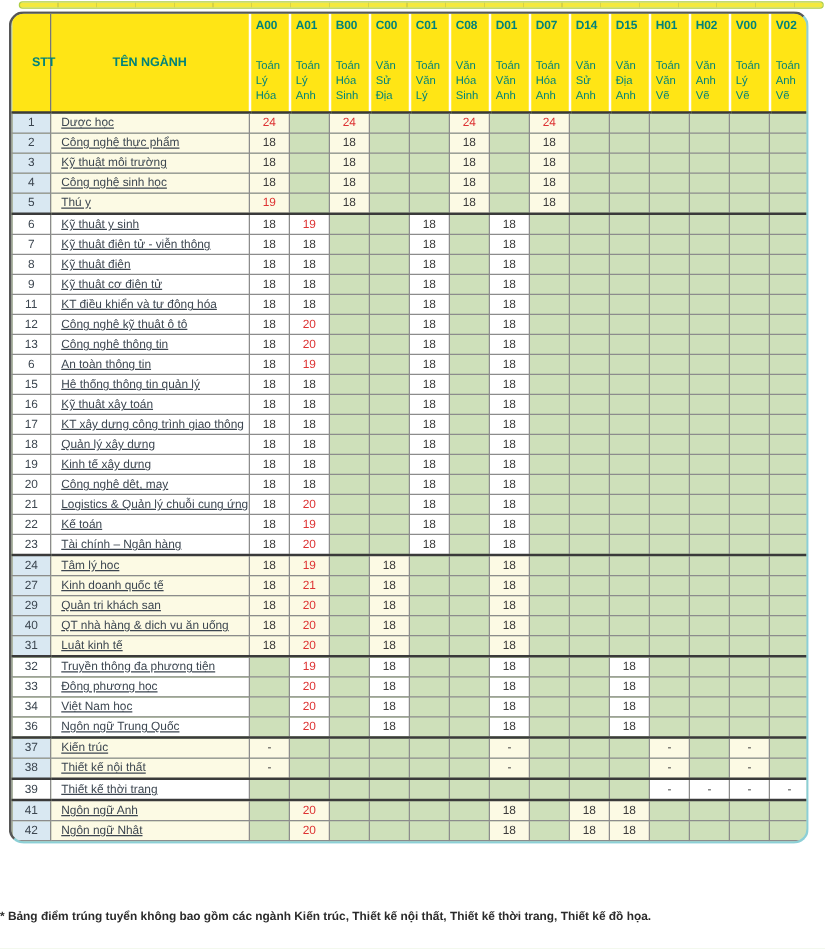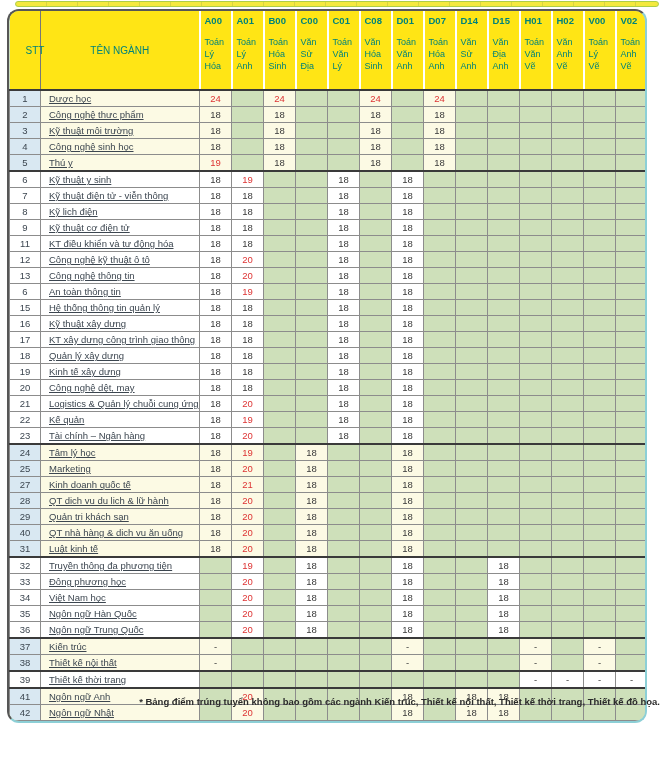--- a/index.html
+++ b/index.html
@@ -49,29 +49,29 @@
     height: 79px;
     vertical-align: top;
     text-align: left;
     padding: 4px 2px 2px 4px;
     border-bottom: 2px solid var(--group-line);
     font-weight: normal;
   }
   thead th.h-stt, thead th.h-name {
     vertical-align: middle;
     text-align: center;
-    font-weight: normal;
+    font-weight: bold;
     font-size: 10px;
     color: var(--header-text);
     padding: 16px;
     margin-left: 10px;
   }
   thead th.h-stt { border-right: 1px solid #777; }
   thead th.h-score { border-left: 2px solid #ffffff; }
-  .col-code { font-weight: bold; font-size: 9.5px; color: var(--header-text); margin-bottom: 10px; }
+  .col-code { font-weight: bold; font-size: 9.5px; color: var(--header-text); margin-bottom: 20px; }
   .col-sub  { font-size: 9px; color: var(--header-text); line-height: 1.35; }
 
   tbody td {
     height: 15.3px;
     font-size: 9.5px;
     border: 1px solid var(--grid);
     text-align: center;
     color: var(--score-normal);
     padding: 0;
     line-height: 15px;
@@ -87,22 +87,22 @@
   tbody td.stt { color: #3C4650; }
   tbody tr.group-start td { border-top: 2px solid var(--group-line); }
   td.bg-green { background: var(--empty-bg); }
   td.bg-cream { background: var(--cream-bg); }
   td.bg-white { background: var(--white-bg); }
   td.bg-blue  { background: var(--stt-blue); }
   td.red { color: var(--score-highlight); }
 
   .footnote {
     position: absolute;
-    top: 695px; left: 0; right: 0;
-    text-align: right;
+    top: 727px; left: 0; right: 0;
+    text-align: left;
     font-size: 9.5px;
     font-weight: bold;
     color: #2B2B2B;
     line-height: 14px;
   }
 </style>
 </head>
 <body>
 
 <div class="top-strip"></div>
@@ -339,21 +339,21 @@
           <td class="bg-green"></td>
           <td class="bg-green"></td>
           <td class="bg-green"></td>
           <td class="bg-green"></td>
           <td class="bg-green"></td>
           <td class="bg-green"></td>
           <td class="bg-green"></td>
         </tr>
         <tr>
           <td class="stt bg-white">8</td>
-          <td class="name bg-white">Kỹ lịch điện</td>
+          <td class="name bg-white">Kỹ thuật điện</td>
           <td class="bg-white">18</td>
           <td class="bg-white">18</td>
           <td class="bg-green"></td>
           <td class="bg-green"></td>
           <td class="bg-white">18</td>
           <td class="bg-green"></td>
           <td class="bg-white">18</td>
           <td class="bg-green"></td>
           <td class="bg-green"></td>
           <td class="bg-green"></td>
@@ -465,21 +465,21 @@
           <td class="bg-green"></td>
           <td class="bg-green"></td>
           <td class="bg-green"></td>
           <td class="bg-green"></td>
           <td class="bg-green"></td>
           <td class="bg-green"></td>
           <td class="bg-green"></td>
         </tr>
         <tr>
           <td class="stt bg-white">16</td>
-          <td class="name bg-white">Kỹ thuật xây dựng</td>
+          <td class="name bg-white">Kỹ thuật xây toán</td>
           <td class="bg-white">18</td>
           <td class="bg-white">18</td>
           <td class="bg-green"></td>
           <td class="bg-green"></td>
           <td class="bg-white">18</td>
           <td class="bg-green"></td>
           <td class="bg-white">18</td>
           <td class="bg-green"></td>
           <td class="bg-green"></td>
           <td class="bg-green"></td>
@@ -573,21 +573,21 @@
           <td class="bg-green"></td>
           <td class="bg-green"></td>
           <td class="bg-green"></td>
           <td class="bg-green"></td>
           <td class="bg-green"></td>
           <td class="bg-green"></td>
           <td class="bg-green"></td>
         </tr>
         <tr>
           <td class="stt bg-white">22</td>
-          <td class="name bg-white">Kế quản</td>
+          <td class="name bg-white">Kế toán</td>
           <td class="bg-white">18</td>
           <td class="bg-white red">19</td>
           <td class="bg-green"></td>
           <td class="bg-green"></td>
           <td class="bg-white">18</td>
           <td class="bg-green"></td>
           <td class="bg-white">18</td>
           <td class="bg-green"></td>
           <td class="bg-green"></td>
           <td class="bg-green"></td>
@@ -626,60 +626,24 @@
           <td class="bg-cream">18</td>
           <td class="bg-green"></td>
           <td class="bg-green"></td>
           <td class="bg-green"></td>
           <td class="bg-green"></td>
           <td class="bg-green"></td>
           <td class="bg-green"></td>
           <td class="bg-green"></td>
         </tr>
         <tr>
-          <td class="stt bg-blue">25</td>
-          <td class="name bg-cream">Marketing</td>
-          <td class="bg-cream">18</td>
-          <td class="bg-cream red">20</td>
-          <td class="bg-green"></td>
-          <td class="bg-cream">18</td>
-          <td class="bg-green"></td>
-          <td class="bg-green"></td>
-          <td class="bg-cream">18</td>
-          <td class="bg-green"></td>
-          <td class="bg-green"></td>
-          <td class="bg-green"></td>
-          <td class="bg-green"></td>
-          <td class="bg-green"></td>
-          <td class="bg-green"></td>
-          <td class="bg-green"></td>
-        </tr>
-        <tr>
           <td class="stt bg-blue">27</td>
           <td class="name bg-cream">Kinh doanh quốc tế</td>
           <td class="bg-cream">18</td>
           <td class="bg-cream red">21</td>
-          <td class="bg-green"></td>
-          <td class="bg-cream">18</td>
-          <td class="bg-green"></td>
-          <td class="bg-green"></td>
-          <td class="bg-cream">18</td>
-          <td class="bg-green"></td>
-          <td class="bg-green"></td>
-          <td class="bg-green"></td>
-          <td class="bg-green"></td>
-          <td class="bg-green"></td>
-          <td class="bg-green"></td>
-          <td class="bg-green"></td>
-        </tr>
-        <tr>
-          <td class="stt bg-blue">28</td>
-          <td class="name bg-cream">QT dịch vụ du lịch &amp; lữ hành</td>
-          <td class="bg-cream">18</td>
-          <td class="bg-cream red">20</td>
           <td class="bg-green"></td>
           <td class="bg-cream">18</td>
           <td class="bg-green"></td>
           <td class="bg-green"></td>
           <td class="bg-cream">18</td>
           <td class="bg-green"></td>
           <td class="bg-green"></td>
           <td class="bg-green"></td>
           <td class="bg-green"></td>
           <td class="bg-green"></td>
@@ -772,38 +736,20 @@
           <td class="bg-green"></td>
           <td class="bg-white">18</td>
           <td class="bg-green"></td>
           <td class="bg-green"></td>
           <td class="bg-green"></td>
           <td class="bg-green"></td>
         </tr>
         <tr>
           <td class="stt bg-white">34</td>
           <td class="name bg-white">Việt Nam học</td>
-          <td class="bg-green"></td>
-          <td class="bg-white red">20</td>
-          <td class="bg-green"></td>
-          <td class="bg-white">18</td>
-          <td class="bg-green"></td>
-          <td class="bg-green"></td>
-          <td class="bg-white">18</td>
-          <td class="bg-green"></td>
-          <td class="bg-green"></td>
-          <td class="bg-white">18</td>
-          <td class="bg-green"></td>
-          <td class="bg-green"></td>
-          <td class="bg-green"></td>
-          <td class="bg-green"></td>
-        </tr>
-        <tr>
-          <td class="stt bg-white">35</td>
-          <td class="name bg-white">Ngôn ngữ Hàn Quốc</td>
           <td class="bg-green"></td>
           <td class="bg-white red">20</td>
           <td class="bg-green"></td>
           <td class="bg-white">18</td>
           <td class="bg-green"></td>
           <td class="bg-green"></td>
           <td class="bg-white">18</td>
           <td class="bg-green"></td>
           <td class="bg-green"></td>
           <td class="bg-white">18</td>

